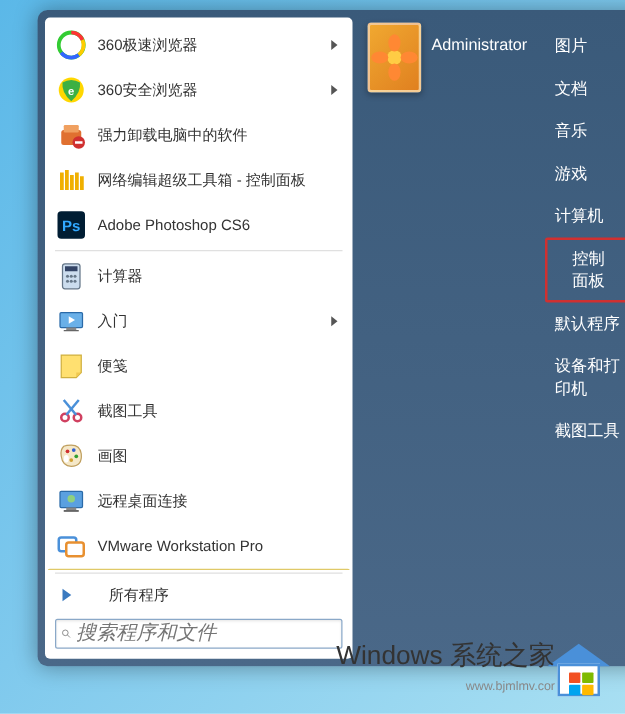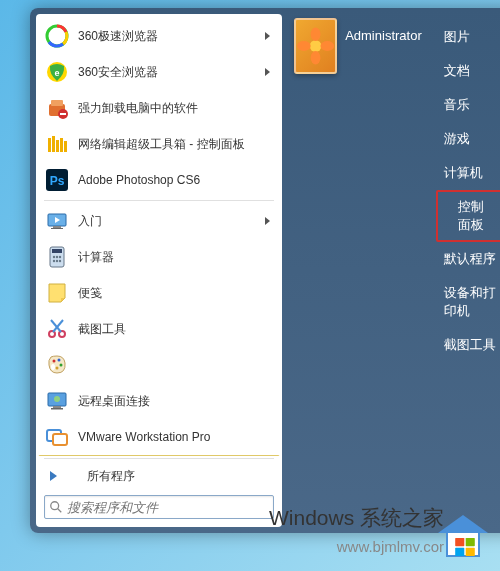--- a/index.html
+++ b/index.html
@@ -59,21 +59,21 @@
       margin: 4px 6px 4px 6px; height: 24px;
       border: 1px solid #8aa8c8; border-radius: 2px;
       background: #fff; display: flex; align-items: center;
       padding: 0 4px; box-shadow: inset 0 1px 2px rgba(0,0,0,0.1);
     }
     .search-icon {
       width: 14px; height: 14px; margin-right: 4px;
     }
     .search-input {
       border: none; outline: none; flex: 1;
-      font-size: 13px; color: #888; font-style: italic;
+      font-size: 16px; color: #888; font-style: italic;
       background: transparent;
     }
     .right-panel {
       flex: 1; padding: 6px 8px;
       display: flex; flex-direction: row;
     }
     .user-pic-wrap {
       width: 56px; height: 56px; margin: -2px 0 8px 4px;
       background: linear-gradient(135deg, #f0a830, #e08020);
       border: 2px solid rgba(255,255,255,0.5); border-radius: 3px;
@@ -109,21 +109,21 @@
     .house-roof {
       width: 0; height: 0; position: absolute; left: 0; top: 0;
       border-left: 25px solid transparent; border-right: 25px solid transparent;
       border-bottom: 18px solid #4a90d9;
     }
     .house-body {
       position: absolute; left: 8px; top: 16px; width: 34px; height: 26px;
       background: #fff; border: 2px solid #4a90d9;
     }
     .wm-main { font-size: 21px; font-weight: 400; color: #333; }
-    .wm-sub { font-size: 15px; color: #888; align-self: flex-end; }
+    .wm-sub { font-size: 10px; color: #888; align-self: flex-end; }
     .ray {
       position: absolute; background: rgba(255,255,255,0.25);
       transform-origin: bottom left;
     }
   </style>
 </head>
 <body>
 
 <div class="ray" style="right:30px; top:0; width:4px; height:380px; transform:rotate(15deg)"></div>
 
@@ -179,50 +179,50 @@
         <div class="program-item">
           <span class="prog-icon">
             <svg width="24" height="24" viewBox="0 0 24 24">
               <rect x="1" y="1" width="22" height="22" rx="3" fill="#001d33"></rect>
               <text x="12" y="17" font-size="12" fill="#31a8ff" text-anchor="middle" font-weight="bold">Ps</text>
             </svg>
           </span>
           <span class="prog-label">Adobe Photoshop CS6</span>
         </div>
         <div class="divider"></div>
-        <div class="program-item">
-          <span class="prog-icon">
-            <svg width="24" height="24" viewBox="0 0 24 24">
-              <rect x="3" y="5" width="18" height="12" rx="1" fill="#6ab0e8" stroke="#2a6aa8"></rect>
-              <rect x="8" y="17" width="8" height="2" fill="#888"></rect>
-              <rect x="6" y="19" width="12" height="1" fill="#666"></rect>
-              <path d="M10 8 L15 11 L10 14 Z" fill="#fff"></path>
-            </svg>
-          </span>
-          <span class="prog-label">入门</span>
-          <span class="sub-arrow"></span>
-        </div>
         <div class="program-item">
           <span class="prog-icon">
             <svg width="24" height="24" viewBox="0 0 24 24">
               <rect x="5" y="2" width="14" height="20" rx="2" fill="#cde" stroke="#678"></rect>
               <rect x="7" y="4" width="10" height="4" fill="#346"></rect>
               <circle cx="9" cy="12" r="1.2" fill="#678"></circle>
               <circle cx="12" cy="12" r="1.2" fill="#678"></circle>
               <circle cx="15" cy="12" r="1.2" fill="#678"></circle>
               <circle cx="9" cy="16" r="1.2" fill="#678"></circle>
               <circle cx="12" cy="16" r="1.2" fill="#678"></circle>
               <circle cx="15" cy="16" r="1.2" fill="#678"></circle>
             </svg>
           </span>
           <span class="prog-label">计算器</span>
         </div>
         <div class="program-item">
           <span class="prog-icon">
             <svg width="24" height="24" viewBox="0 0 24 24">
+              <rect x="3" y="5" width="18" height="12" rx="1" fill="#6ab0e8" stroke="#2a6aa8"></rect>
+              <rect x="8" y="17" width="8" height="2" fill="#888"></rect>
+              <rect x="6" y="19" width="12" height="1" fill="#666"></rect>
+              <path d="M10 8 L15 11 L10 14 Z" fill="#fff"></path>
+            </svg>
+          </span>
+          <span class="prog-label">入门</span>
+          <span class="sub-arrow"></span>
+        </div>
+        <div class="program-item">
+          <span class="prog-icon">
+            <svg width="24" height="24" viewBox="0 0 24 24">
               <path d="M4 3 H20 V17 L16 21 H4 Z" fill="#ffe070" stroke="#d0b040"></path>
               <path d="M16 21 V17 H20 Z" fill="#f0c850"></path>
             </svg>
           </span>
           <span class="prog-label">便笺</span>
         </div>
         <div class="program-item">
           <span class="prog-icon">
             <svg width="24" height="24" viewBox="0 0 24 24">
               <circle cx="7" cy="17" r="3" fill="none" stroke="#d04060" stroke-width="2"></circle>
@@ -237,20 +237,21 @@
           <span class="prog-icon">
             <svg width="24" height="24" viewBox="0 0 24 24">
               <path d="M6 4 Q3 7 4 12 Q5 20 12 20 Q21 20 20 10 Q19 3 12 3 Q8 3 6 4Z" fill="#f5e8c8" stroke="#c0a060"></path>
               <circle cx="9" cy="8" r="1.5" fill="#d03030"></circle>
               <circle cx="14" cy="7" r="1.5" fill="#3060d0"></circle>
               <circle cx="16" cy="12" r="1.5" fill="#30a030"></circle>
               <circle cx="12" cy="15" r="1.5" fill="#d0a030"></circle>
               <ellipse cx="8" cy="14" rx="2" ry="3" fill="#fff"></ellipse>
             </svg>
           </span>
+          <span class="prog-label">画图</span>
         </div>
         <div class="program-item">
           <span class="prog-icon">
             <svg width="24" height="24" viewBox="0 0 24 24">
               <rect x="3" y="4" width="18" height="13" rx="1" fill="#5aa0e0" stroke="#2a6aa8"></rect>
               <rect x="8" y="17" width="8" height="2" fill="#888"></rect>
               <rect x="6" y="19" width="12" height="1.5" fill="#666"></rect>
               <circle cx="12" cy="10" r="3" fill="#8fd080"></circle>
             </svg>
           </span>

